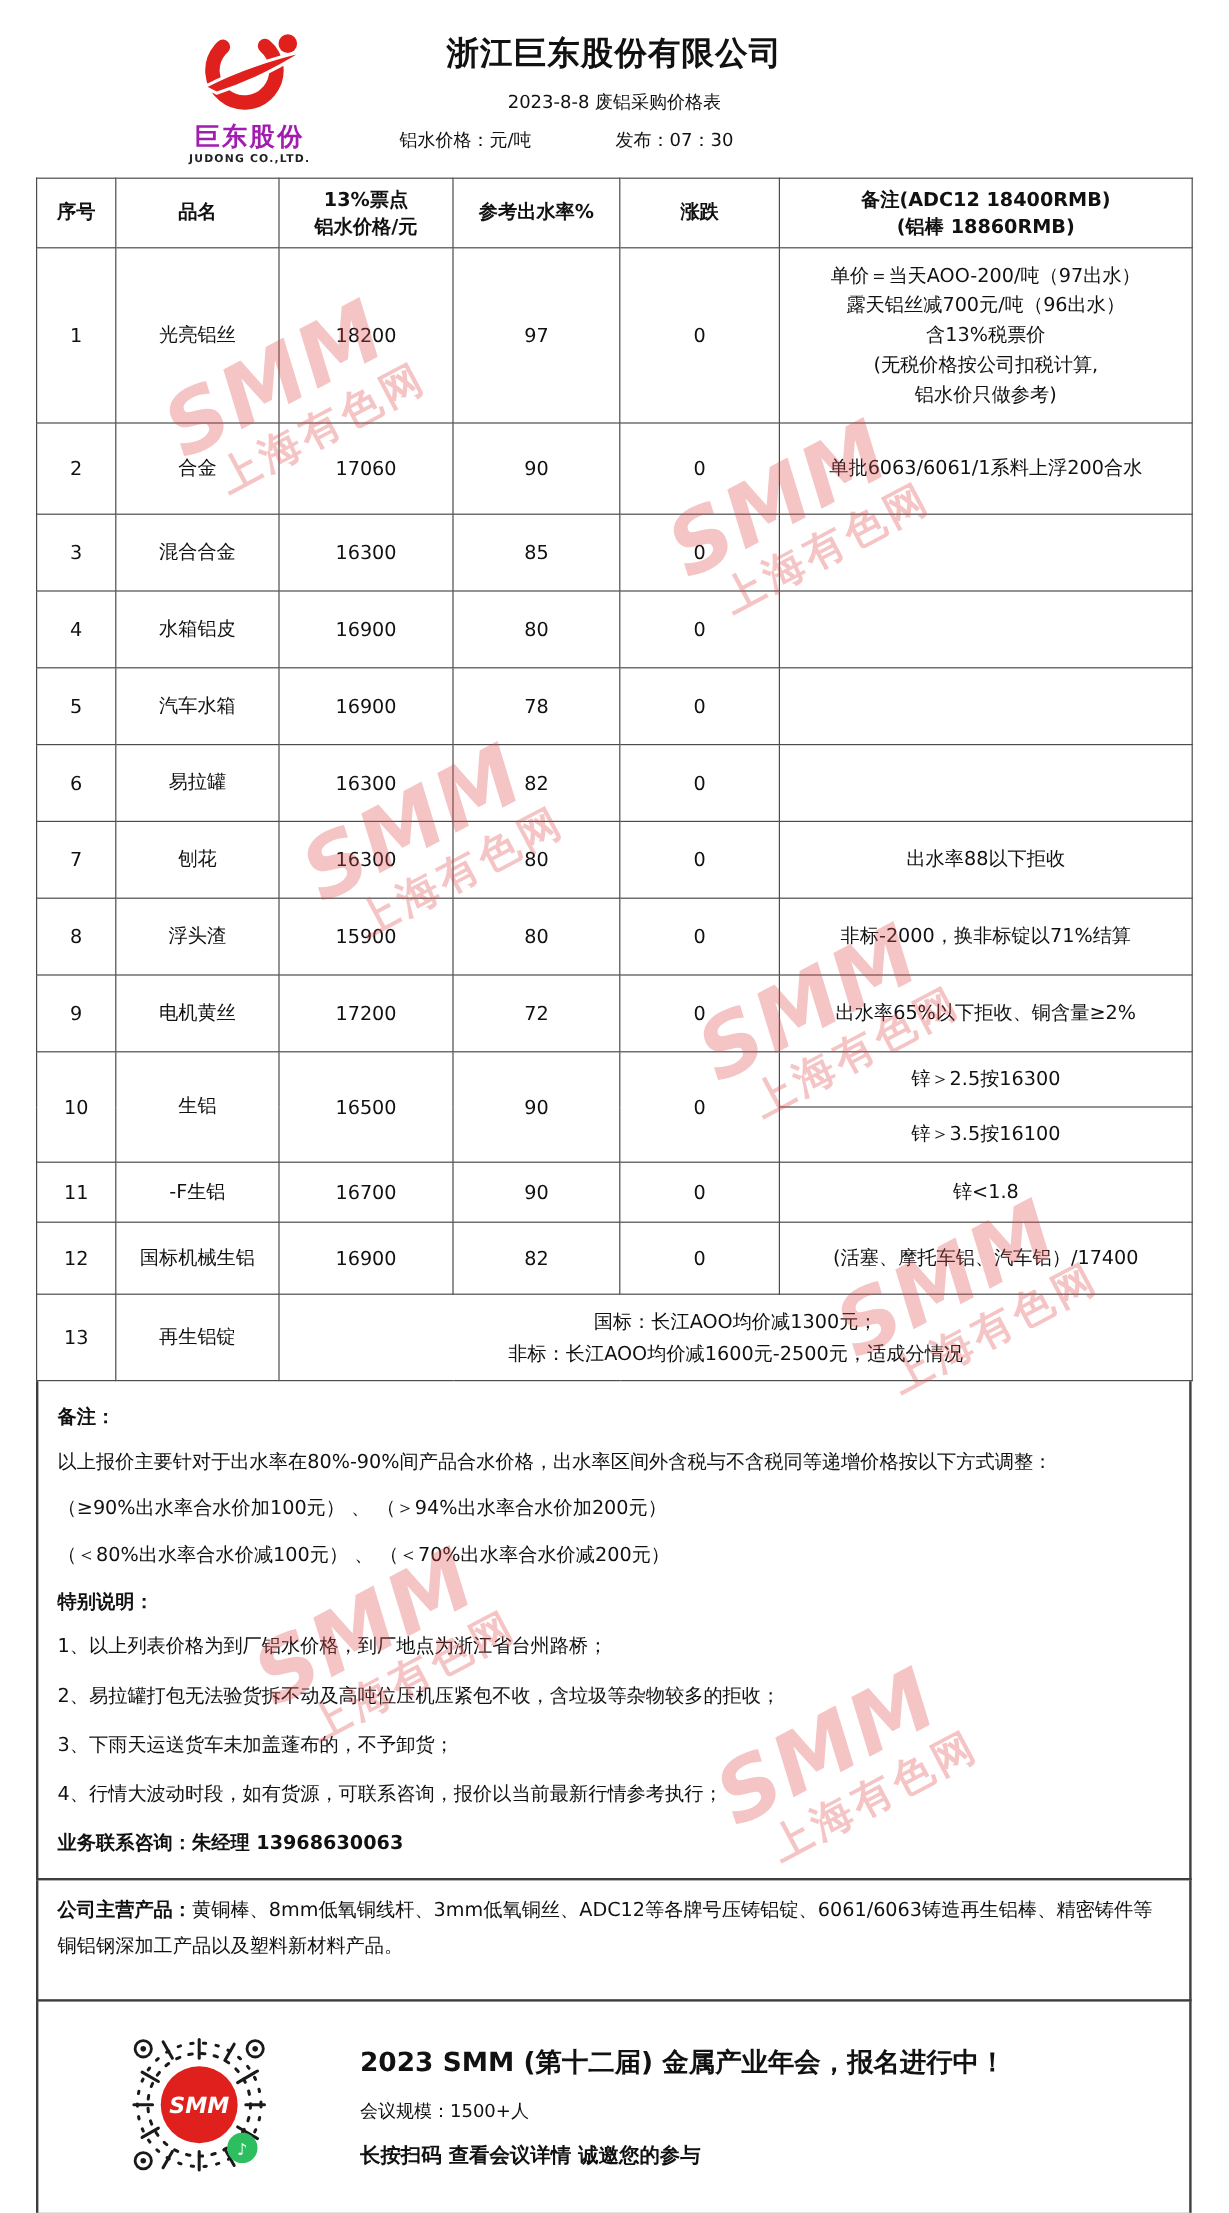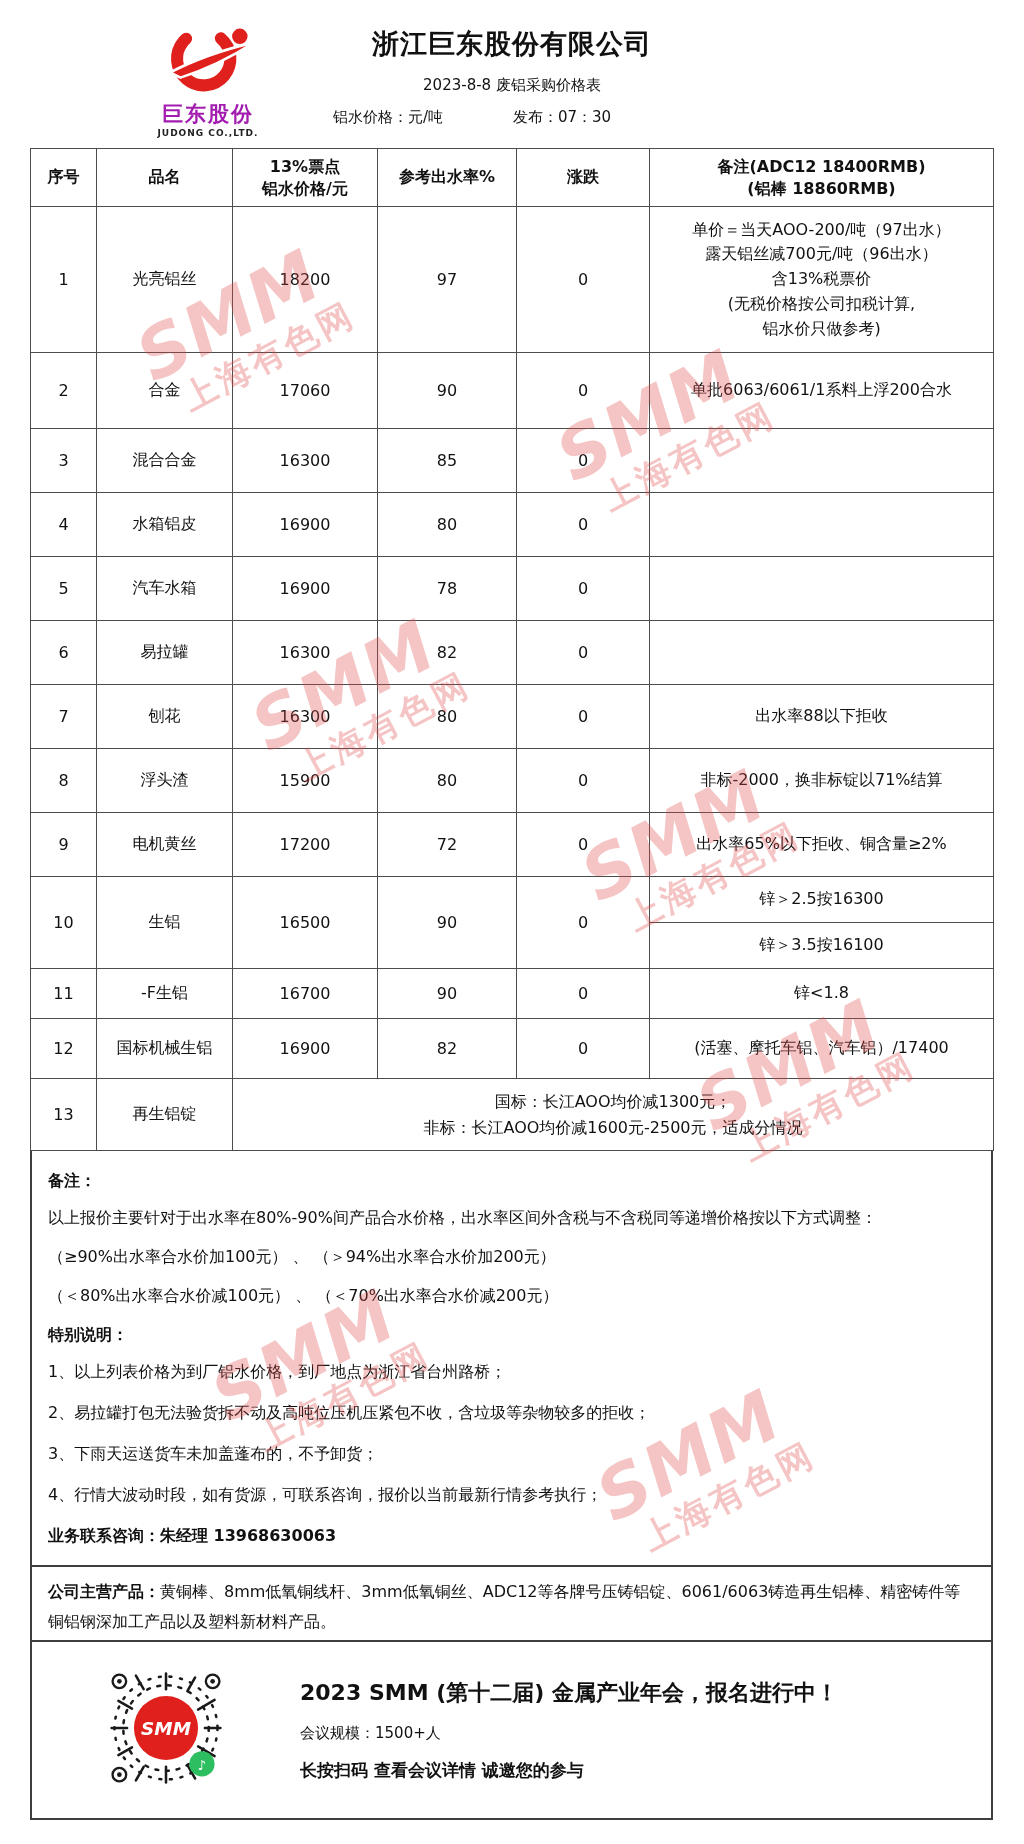--- a/index.html
+++ b/index.html
@@ -26,21 +26,21 @@
   .remark-cell { font-size:15px; line-height:1.55; }
   .remark-line { display:block; }
   .merged-cell { font-size:16px; line-height:1.6; }
   
   .box { border:2px solid #3e3e3e; border-top:none; padding:12px 16px; font-size:16px; }
   .notes-label, .special-label { font-weight:bold; margin:8px 0 16px 0; }
   .note-line { margin:0 0 18px 0; }
   .special-item { margin:0 0 20px 0; }
   .contact-line { font-weight:bold; margin:4px 0 6px 0; }
   
-  .products { line-height:1.9; padding:10px 16px 2px 16px; }
+  .products { line-height:1.9; padding:10px 16px 28px 16px; }
   .products-label { font-weight:bold; }
   
   .footer { display:flex; align-items:center; padding:12px 18px; height:152px; }
   .qr-wrap { margin-left:48px; flex:0 0 auto; }
   .footer-text { margin-left:66px; }
   .footer-title { font-size:22px; font-weight:bold; margin-bottom:16px; }
   .footer-scale { font-size:15px; margin-bottom:16px; }
   .footer-cta { font-size:17px; font-weight:bold; }
   
   .wm { position:absolute; width:240px; text-align:center; transform:rotate(-28deg); color:rgba(224,70,70,0.32); font-style:italic; font-weight:bold; pointer-events:none; z-index:5; }

